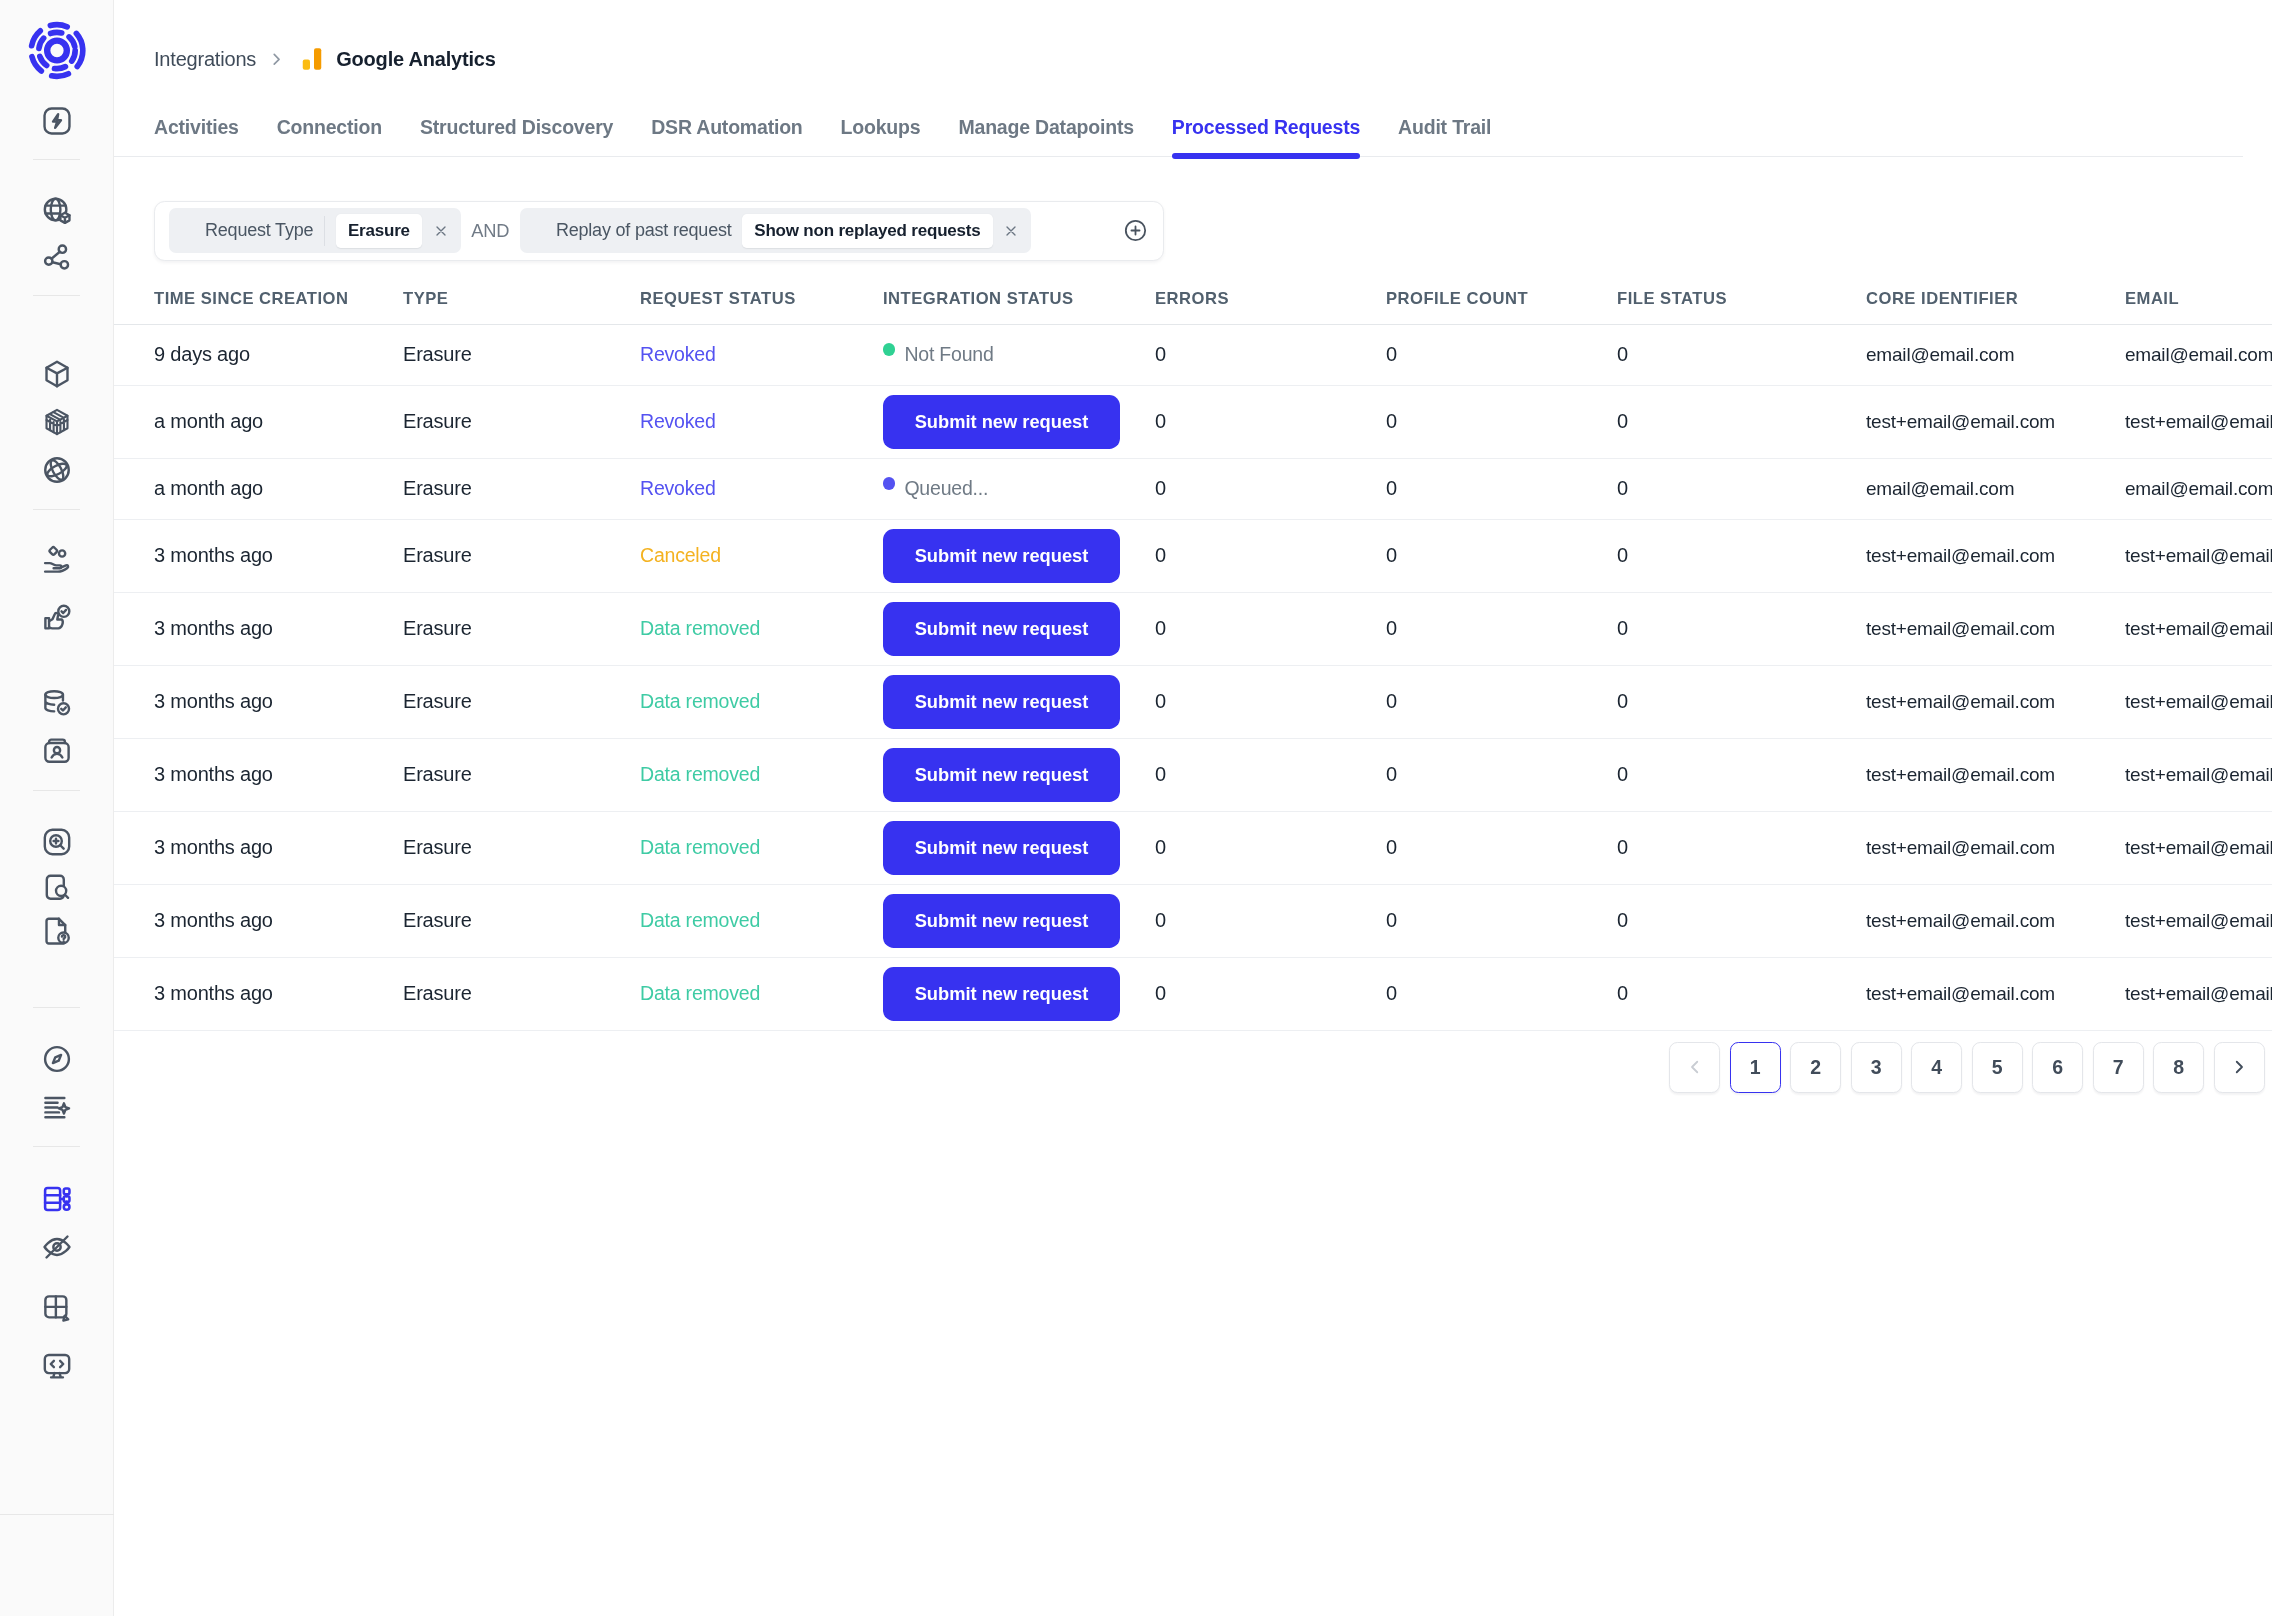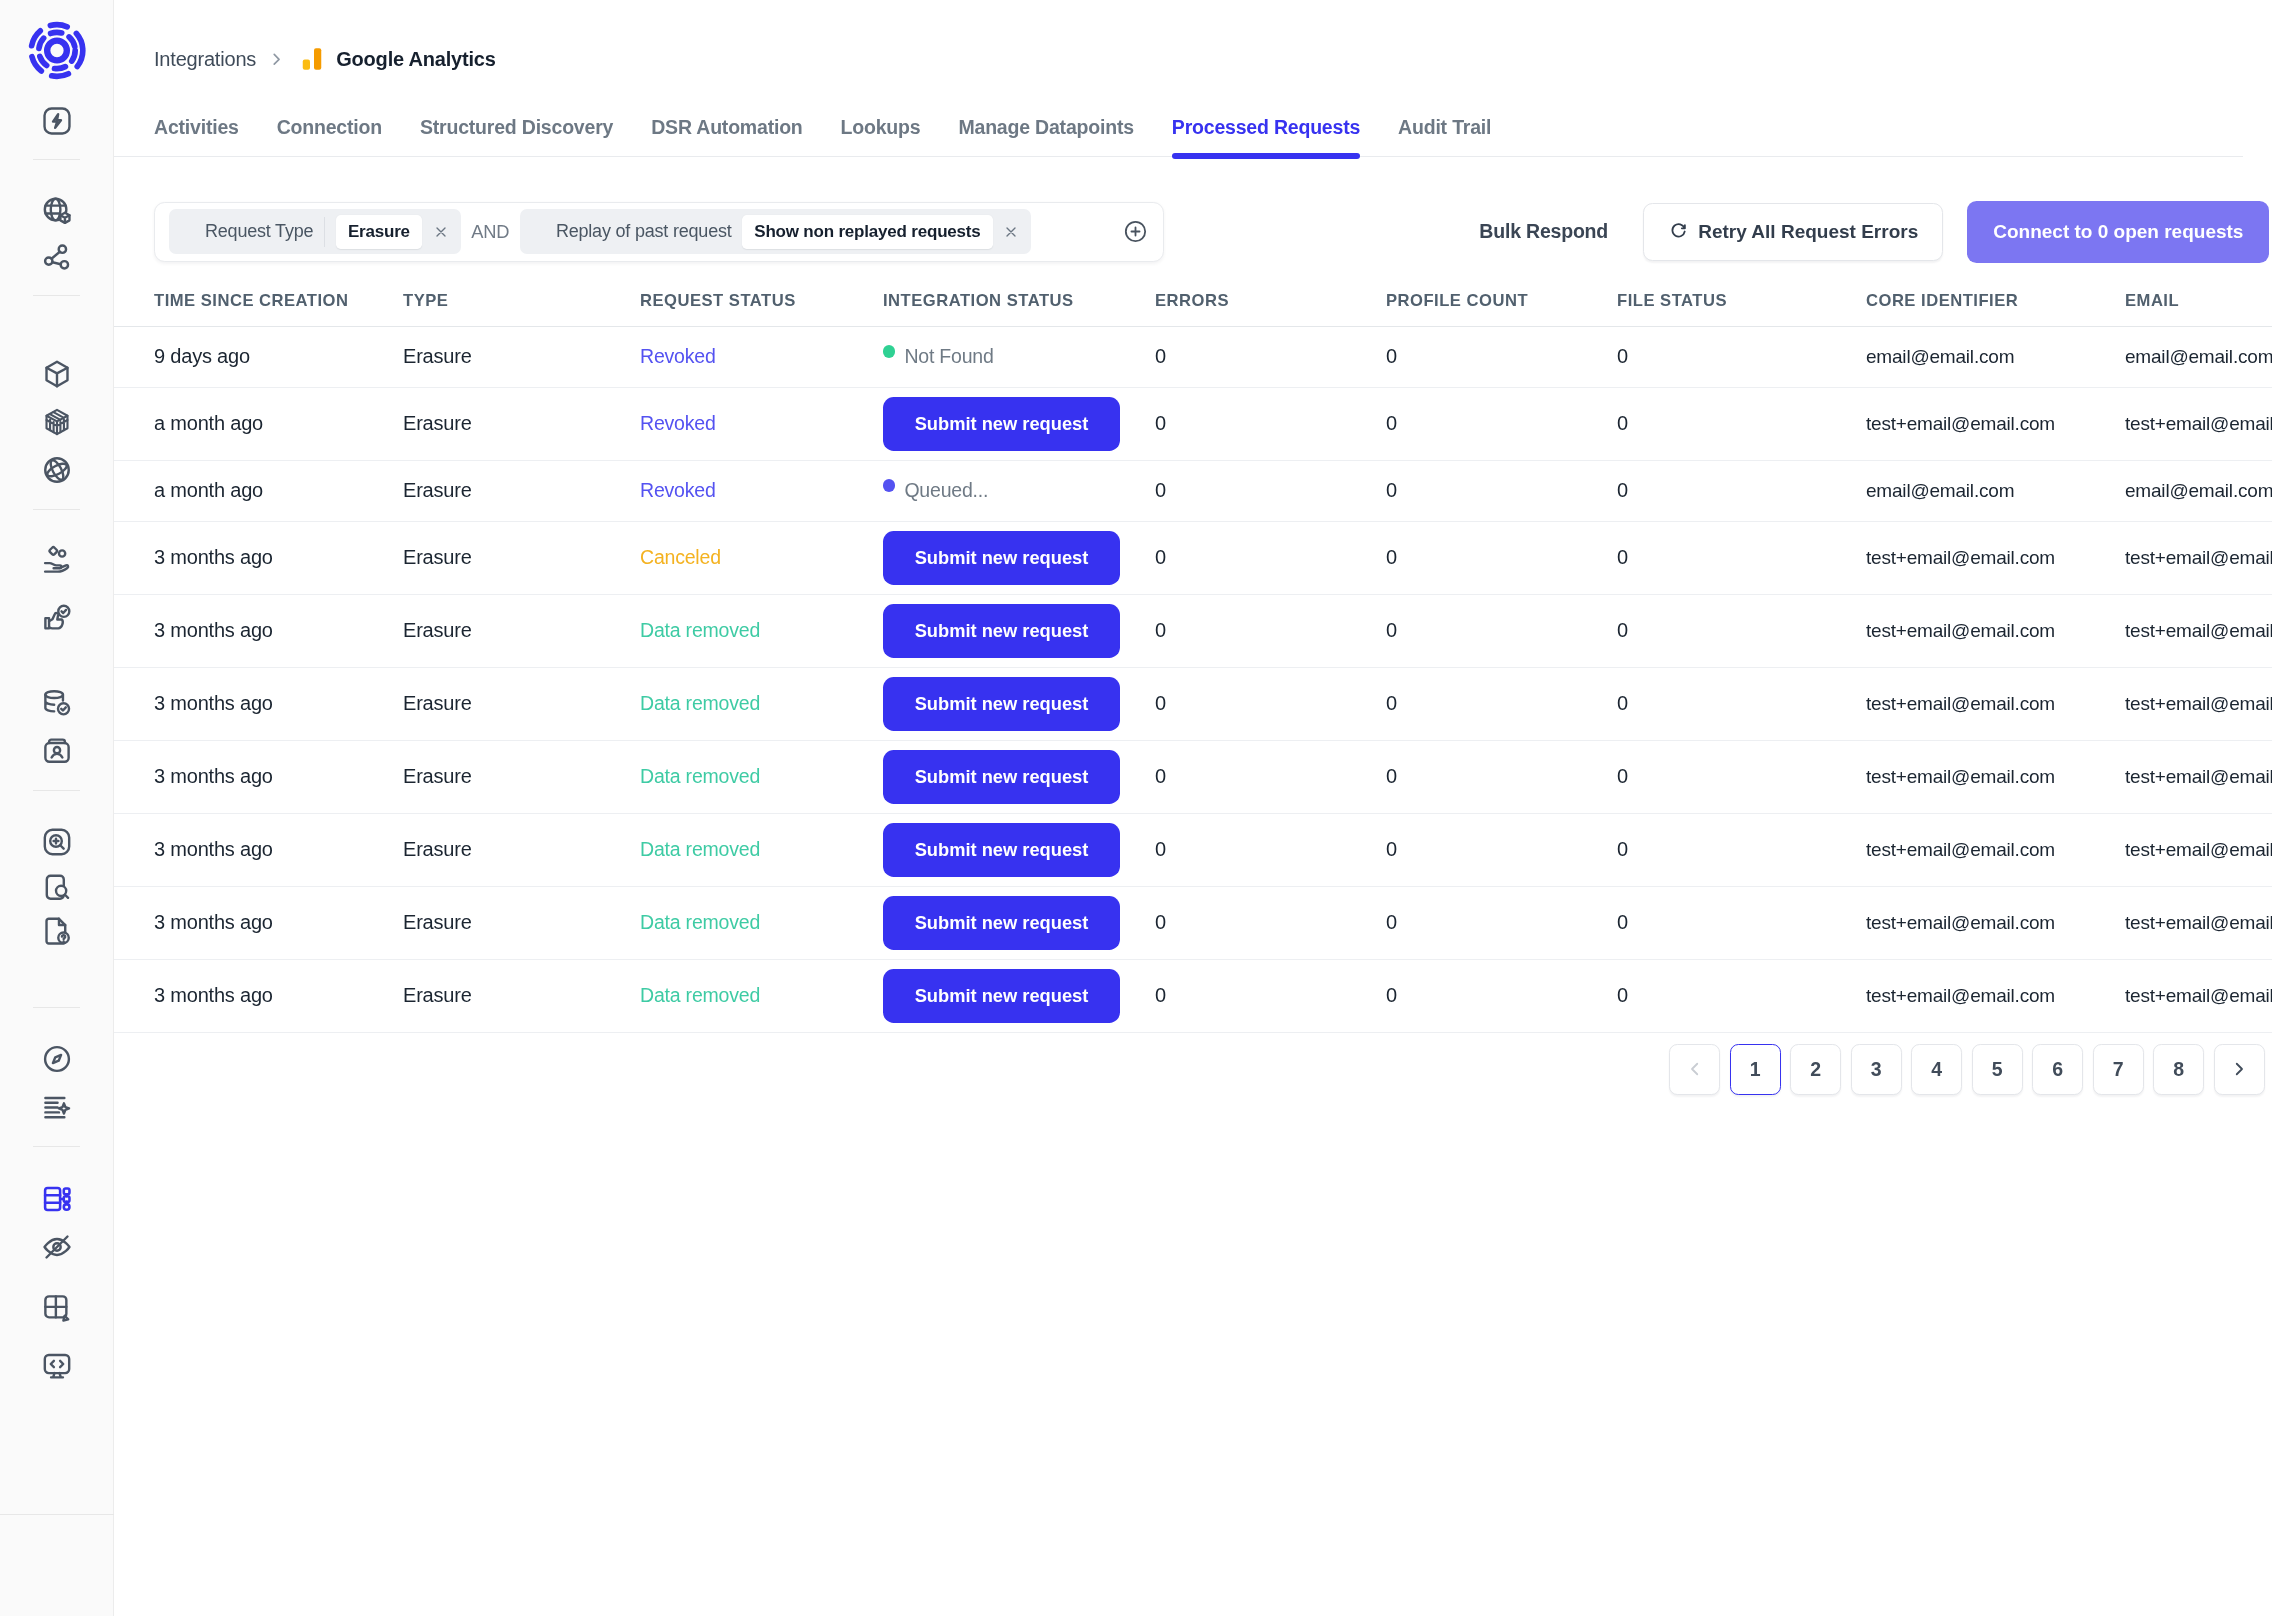--- a/index.html
+++ b/index.html
@@ -295,33 +295,20 @@
             </span>
           </div>
         </div>
       <span class="add-filter">
         <svg width="27" height="27" viewBox="0 0 24 24" fill="none" stroke="#49535f" stroke-width="1.6" stroke-linecap="round">
             <circle cx="12" cy="12" r="8.6"></circle>
             <path d="M12 8.4v7.2M8.4 12h7.2"></path>
           </svg>
       </span>
     </div>
-    <div class="toolbar">
-      <span class="btn-text">Bulk Respond</span>
-      <button class="btn-outline">
-        <span style="display:flex">
-          <svg width="21" height="21" viewBox="0 0 24 24" fill="none" stroke="#323d4c" stroke-width="2" stroke-linecap="round" stroke-linejoin="round">
-              <path d="M18.8 8.2A7.1 7.1 0 1 0 19.1 12"></path>
-              <path d="M19.3 4.8v3.5h-3.5"></path>
-            </svg>
-        </span>
-        <span>Retry All Request Errors</span>
-      </button>
-      <button class="btn-primary-lt">Connect to 0 open requests</button>
-    </div>
   </div>
 
   <div class="thead">
       <div class="th">TIME SINCE CREATION</div>
       <div class="th">TYPE</div>
       <div class="th">REQUEST STATUS</div>
       <div class="th">INTEGRATION STATUS</div>
       <div class="th">ERRORS</div>
       <div class="th">PROFILE COUNT</div>
       <div class="th">FILE STATUS</div>

